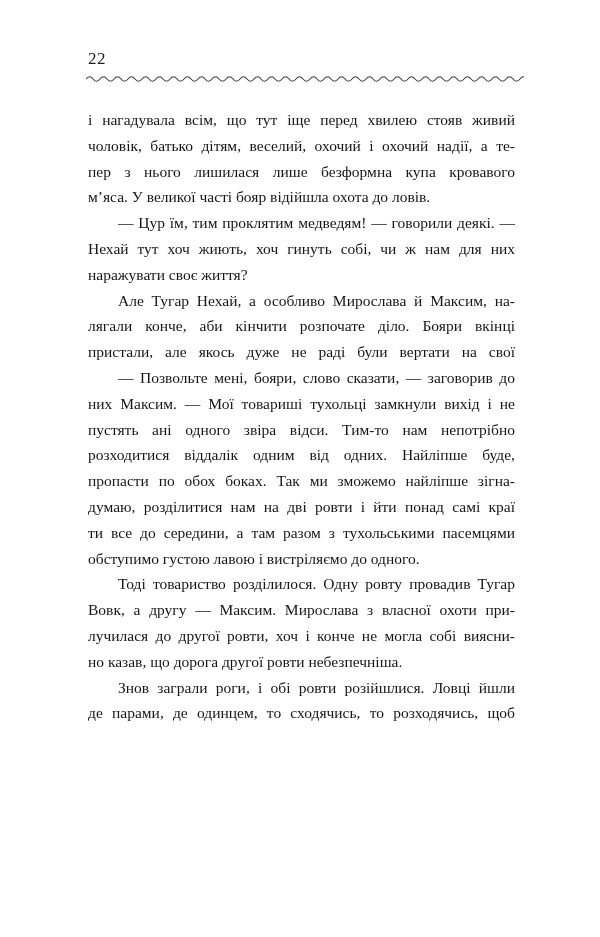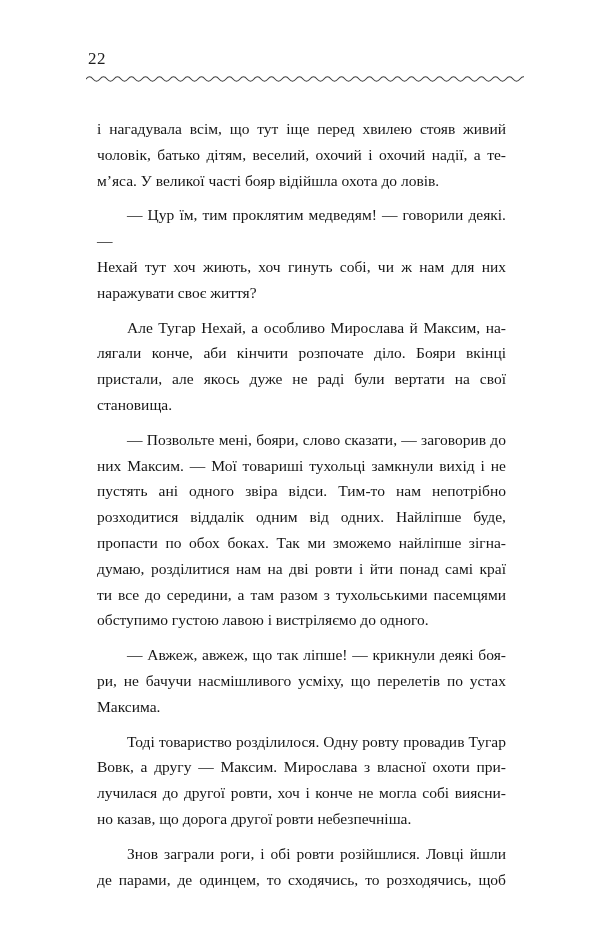--- a/index.html
+++ b/index.html
@@ -32,21 +32,21 @@
     width: 438px;
     height: 10px;
   }
   .text-block {
     position: absolute;
     left: 88px;
     top: 107px;
     width: 427px;
   }
   .paragraph {
-    margin: 9px;
+    margin: 0;
     padding: 0;
   }
   .line {
     font-size: 15.5px;
     line-height: 25.8px;
     text-align: justify;
     text-align-last: justify;
     white-space: normal;
     color: #161616;
   }
@@ -64,47 +64,42 @@
   <div class="running-head">22</div>
 
   <svg class="wavy-divider" width="438" height="10" viewBox="0 0 438 10" aria-hidden="true">
     <path id="wave-path" fill="none" stroke="#3d3d3d" stroke-width="1.1" stroke-linecap="round" d="M0,5 q3.5,-4.5 7,0 q3.5,4.5 7,0 q3.5,-4.5 7,0 q3.5,4.5 7,0 q3.5,-4.5 7,0 q3.5,4.5 7,0 q3.5,-4.5 7,0 q3.5,4.5 7,0 q3.5,-4.5 7,0 q3.5,4.5 7,0 q3.5,-4.5 7,0 q3.5,4.5 7,0 q3.5,-4.5 7,0 q3.5,4.5 7,0 q3.5,-4.5 7,0 q3.5,4.5 7,0 q3.5,-4.5 7,0 q3.5,4.5 7,0 q3.5,-4.5 7,0 q3.5,4.5 7,0 q3.5,-4.5 7,0 q3.5,4.5 7,0 q3.5,-4.5 7,0 q3.5,4.5 7,0 q3.5,-4.5 7,0 q3.5,4.5 7,0 q3.5,-4.5 7,0 q3.5,4.5 7,0 q3.5,-4.5 7,0 q3.5,4.5 7,0 q3.5,-4.5 7,0 q3.5,4.5 7,0 q3.5,-4.5 7,0 q3.5,4.5 7,0 q3.5,-4.5 7,0 q3.5,4.5 7,0 q3.5,-4.5 7,0 q3.5,4.5 7,0 q3.5,-4.5 7,0 q3.5,4.5 7,0 q3.5,-4.5 7,0 q3.5,4.5 7,0 q3.5,-4.5 7,0 q3.5,4.5 7,0 q3.5,-4.5 7,0 q3.5,4.5 7,0 q3.5,-4.5 7,0 q3.5,4.5 7,0 q3.5,-4.5 7,0 q3.5,4.5 7,0 q3.5,-4.5 7,0 q3.5,4.5 7,0 q3.5,-4.5 7,0 q3.5,4.5 7,0 q3.5,-4.5 7,0 q3.5,4.5 7,0 q3.5,-4.5 7,0 q3.5,4.5 7,0 q3.5,-4.5 7,0 q3.5,4.5 7,0 q3.5,-4.5 7,0 q3.5,4.5 7,0 q3.5,-4.5 7,0 q3.5,4.5 7,0"></path>
   </svg>
 
   <div class="text-block">
       <div class="paragraph">
         <div class="line">і нагадувала всім, що тут іще перед хвилею стояв живий</div>
         <div class="line">чоловік, батько дітям, веселий, охочий і охочий надії, а те-</div>
+        <div class="line">пер з нього лишилася лише безформна купа кровавого</div>
         <div class="line endline">м’яса. У великої часті бояр відійшла охота до ловів.</div>
       </div>
       <div class="paragraph">
         <div class="line indent">— Цур їм, тим проклятим медведям! — говорили деякі. —</div>
         <div class="line">Нехай тут хоч жиють, хоч гинуть собі, чи ж нам для них</div>
         <div class="line endline">наражувати своє життя?</div>
       </div>
       <div class="paragraph">
         <div class="line indent">Але Тугар Нехай, а особливо Мирослава й Максим, на-</div>
         <div class="line">лягали конче, аби кінчити розпочате діло. Бояри вкінці</div>
         <div class="line">пристали, але якось дуже не раді були вертати на свої</div>
-        <div class="line endline">становища.</div>
       </div>
       <div class="paragraph">
         <div class="line indent">— Позвольте мені, бояри, слово сказати, — заговорив до</div>
         <div class="line">них Максим. — Мої товариші тухольці замкнули вихід і не</div>
         <div class="line">пустять ані одного звіра відси. Тим-то нам непотрібно</div>
         <div class="line">розходитися віддалік одним від одних. Найліпше буде,</div>
         <div class="line">пропасти по обох боках. Так ми зможемо найліпше зігна-</div>
         <div class="line">думаю, розділитися нам на дві ровти і йти понад самі краї</div>
         <div class="line">ти все до середини, а там разом з тухольськими пасемцями</div>
         <div class="line endline">обступимо густою лавою і вистріляємо до одного.</div>
-      </div>
-      <div class="paragraph">
-        <div class="line indent">— Авжеж, авжеж, що так ліпше! — крикнули деякі боя-</div>
-        <div class="line">ри, не бачучи насмішливого усміху, що перелетів по устах</div>
-        <div class="line endline">Максима.</div>
       </div>
       <div class="paragraph">
         <div class="line indent">Тоді товариство розділилося. Одну ровту провадив Тугар</div>
         <div class="line">Вовк, а другу — Максим. Мирослава з власної охоти при-</div>
         <div class="line">лучилася до другої ровти, хоч і конче не могла собі виясни-</div>
         <div class="line endline">но казав, що дорога другої ровти небезпечніша.</div>
       </div>
       <div class="paragraph">
         <div class="line indent">Знов заграли роги, і обі ровти розійшлися. Ловці йшли</div>
         <div class="line">де парами, де одинцем, то сходячись, то розходячись, щоб</div>

